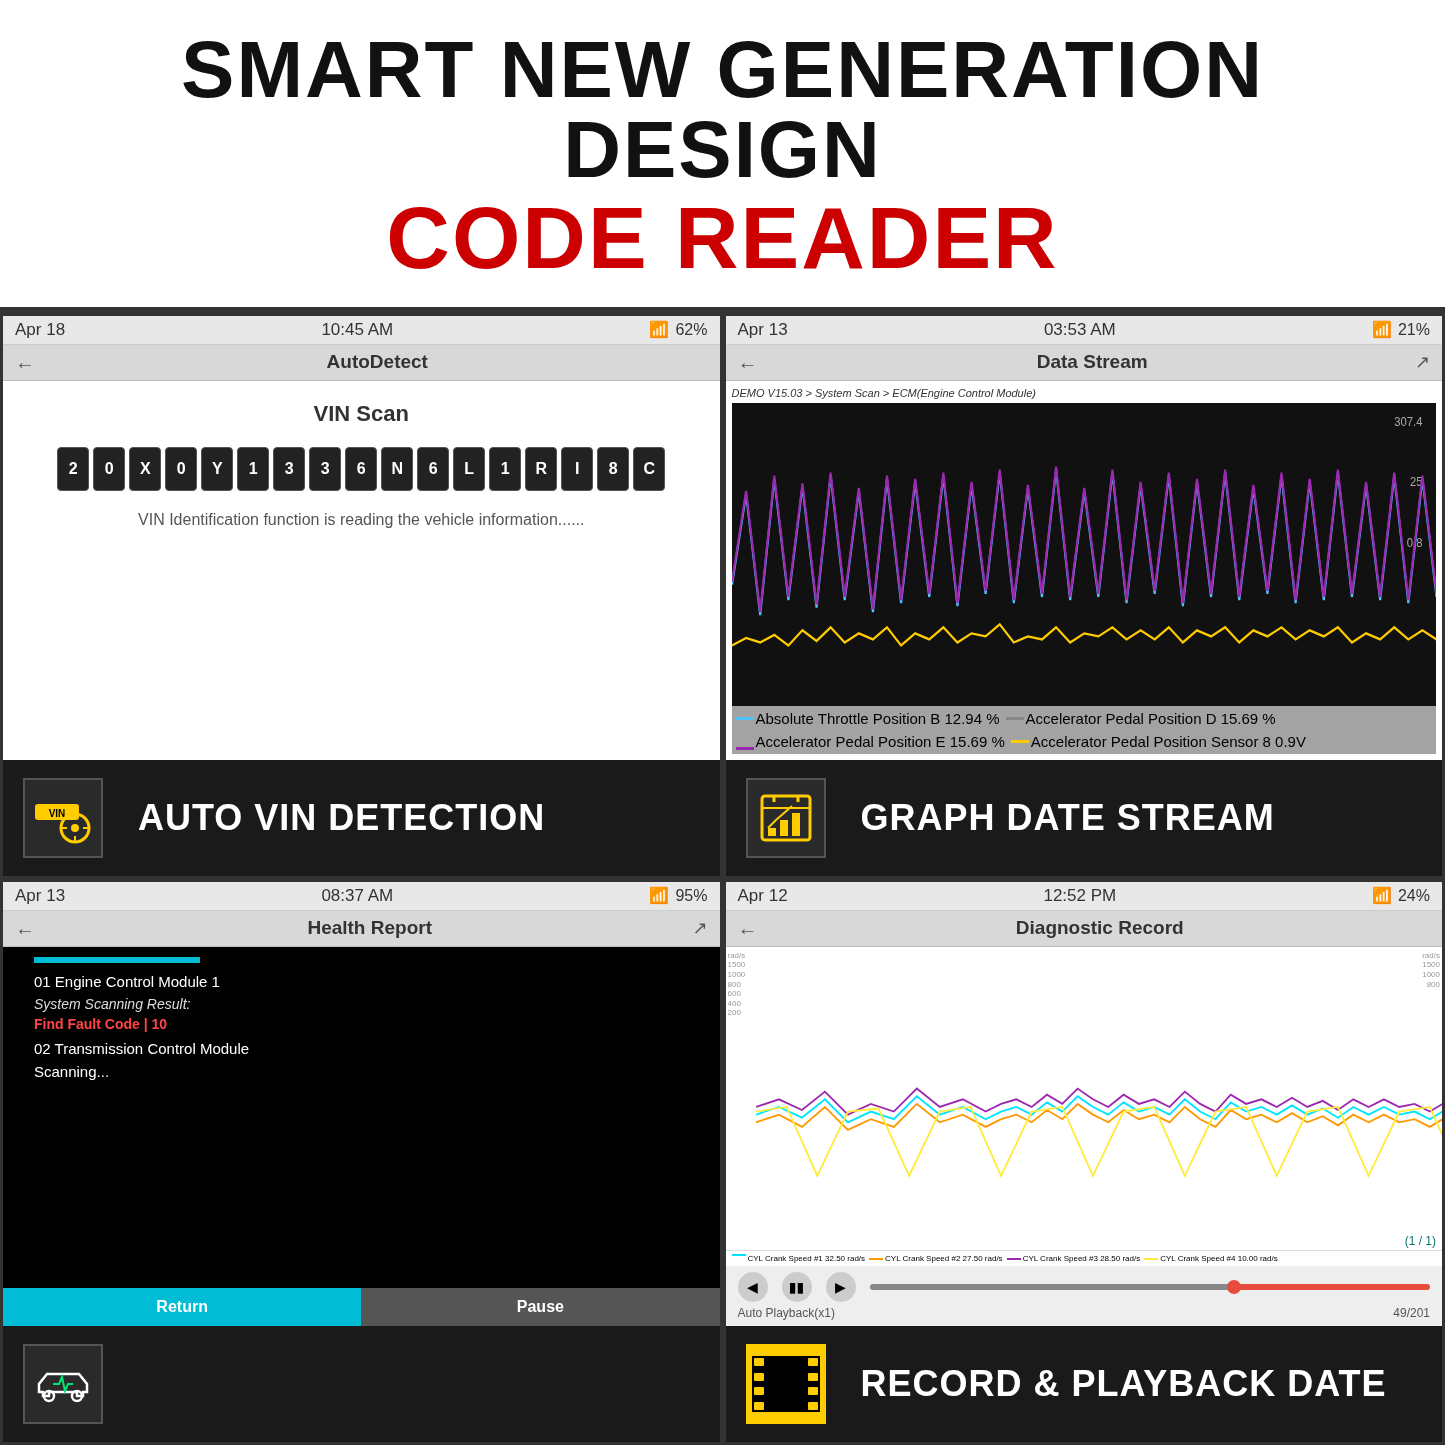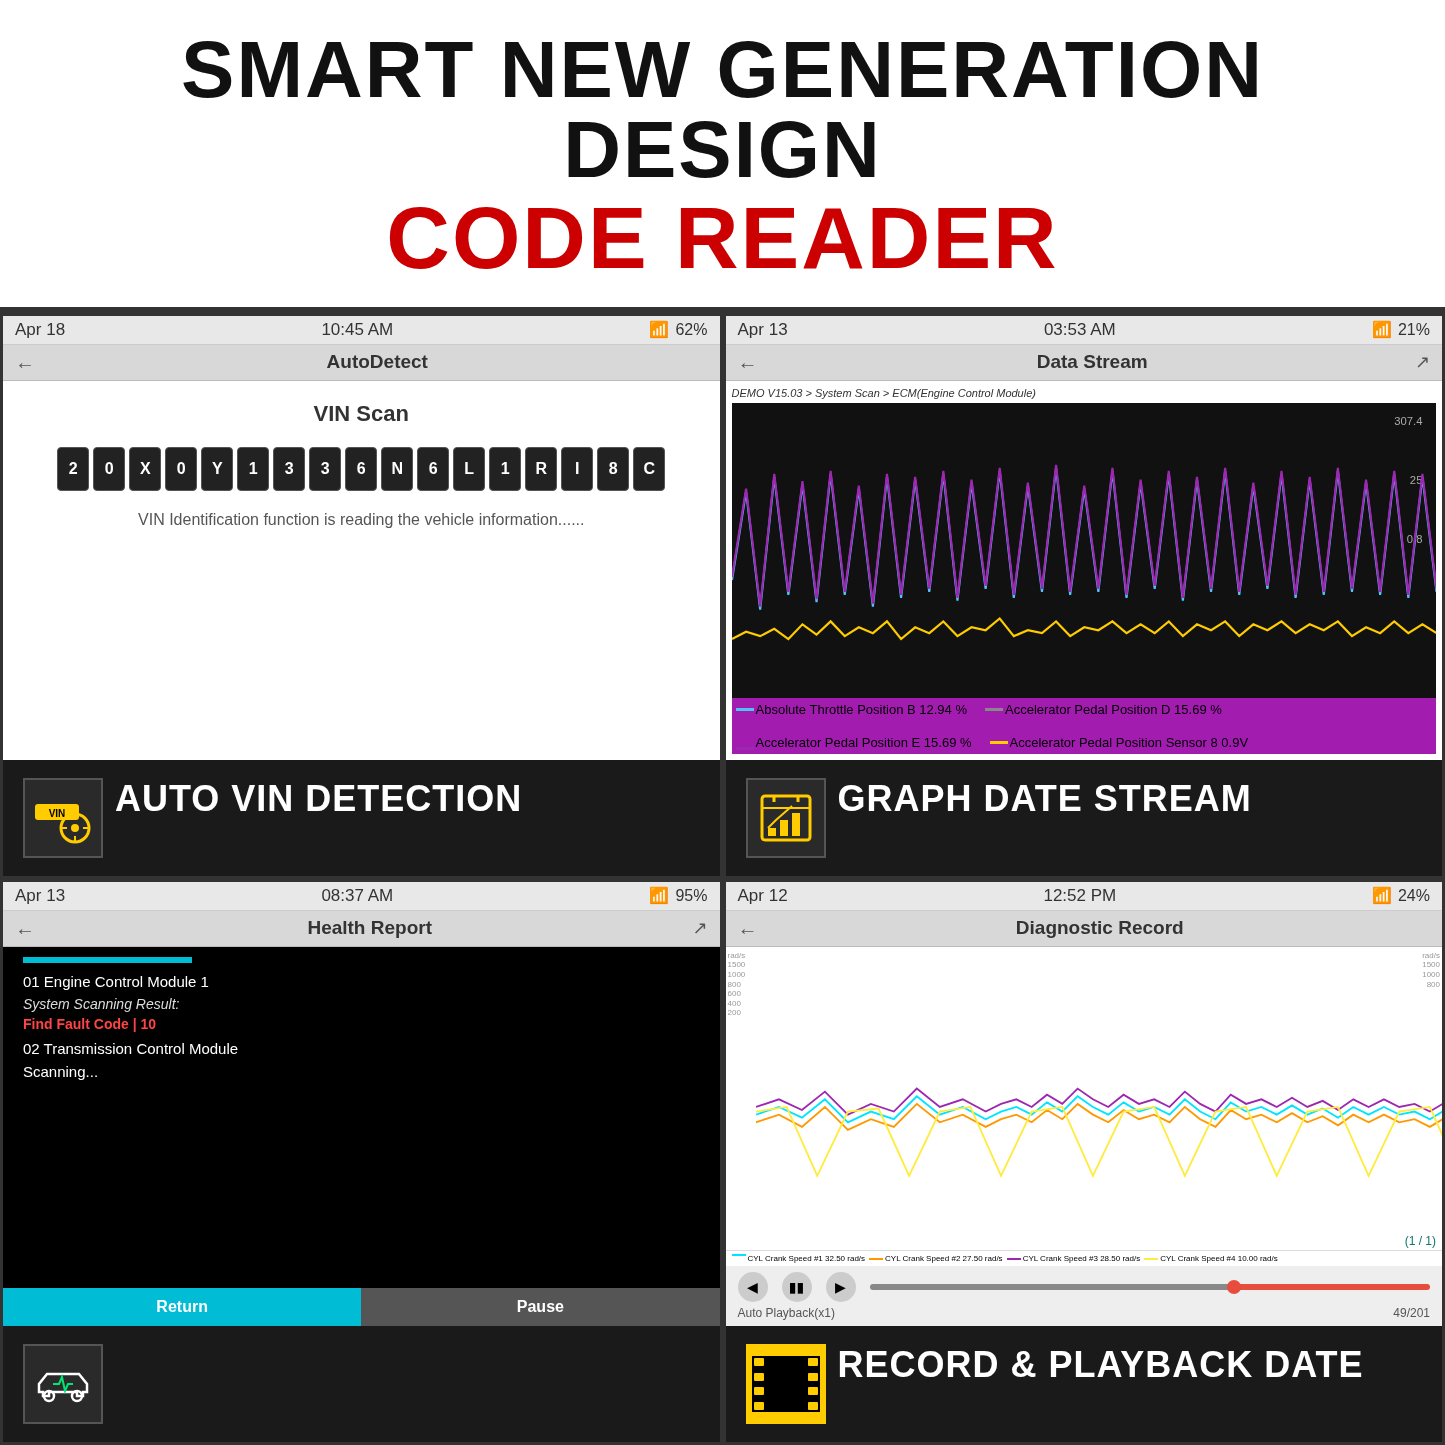--- a/index.html
+++ b/index.html
@@ -107,23 +107,23 @@
     }
     .nav-icon-right {
       font-size: 18px;
       color: #555;
     }
 
     
     .label-bar {
       background: #1a1a1a;
       display: flex;
-      align-items: flex-start;
+      align-items: center;
       padding: 18px 20px;
-      gap: 12px;
+      gap: 35px;
       flex-shrink: 0;
       min-height: 110px;
     }
     .label-icon-box {
       width: 80px;
       height: 80px;
       background: #2a2a2a;
       border: 2px solid #555;
       display: flex;
       align-items: center;
@@ -190,20 +190,21 @@
       font-style: italic;
       margin-bottom: 4px;
     }
 
     
     .health-screen {
       background: #000;
       flex: 1;
       padding: 10px 20px;
       overflow: hidden;
+      margin-left: 11px;
     }
     .health-progress {
       background: #00bcd4;
       height: 6px;
       width: 25%;
       margin-bottom: 10px;
     }
     .health-text {
       color: #fff;
       font-size: 15px;
@@ -434,21 +435,21 @@
             <text x="490" y="95" font-size="8" fill="#aaa" text-anchor="end">0.8</text>
 
             <polyline fill="none" stroke="#4fc3f7" stroke-width="1.5" points="0,120 10,60 20,140 30,50 40,130 50,55 60,135 70,48 80,130 90,58 100,138 110,50 120,132 130,52 140,128 150,48 160,134 170,54 180,126 190,46 200,132 210,56 220,128 230,44 240,130 250,58 260,128 270,46 280,132 290,54 300,126 310,48 320,134 330,52 340,128 350,46 360,130 370,56 380,126 390,48 400,132 410,52 420,130 430,46 440,128 450,54 460,130 470,48 480,132 490,50 500,128"></polyline>
 
             <polyline fill="none" stroke="#ffcc00" stroke-width="1.5" points="0,160 10,155 20,158 30,153 40,160 50,150 60,157 70,148 80,158 90,152 100,156 110,148 120,160 130,152 140,156 150,148 160,158 170,152 180,154 190,146 200,158 210,154 220,156 230,148 240,158 250,152 260,154 270,148 280,156 290,150 300,156 310,148 320,158 330,150 340,154 350,148 360,158 370,150 380,154 390,148 400,156 410,150 420,154 430,148 440,158 450,152 460,156 470,148 480,156 490,150 500,156"></polyline>
 
             <polyline fill="none" stroke="#9c27b0" stroke-width="1.5" points="0,118 10,58 20,138 30,48 40,128 50,53 60,133 70,46 80,128 90,56 100,136 110,48 120,130 130,50 140,126 150,46 160,132 170,52 180,124 190,44 200,130 210,54 220,126 230,42 240,128 250,56 260,126 270,44 280,130 290,52 300,124 310,46 320,132 330,50 340,126 350,44 360,128 370,54 380,124 390,46 400,130 410,50 420,128 430,44 440,126 450,52 460,128 470,46 480,130 490,48 500,126"></polyline>
           </svg>
         </div>
 
-        <div style="background:#a21caf;padding:4px;font-size:13px;display:flex;flex-wrap:wrap;gap:18px;">
+        <div style="background:#a3a3a3;padding:4px;font-size:15px;display:flex;flex-wrap:wrap;gap:6px;">
           <span style="display:flex;align-items:center;gap:2px;">
             <span style="display:inline-block;width:18px;height:3px;background:#4fc3f7;"></span>
             <span>Absolute Throttle Position B 12.94 %</span>
           </span>
           <span style="display:flex;align-items:center;gap:2px;">
             <span style="display:inline-block;width:18px;height:3px;background:#888;"></span>
             <span>Accelerator Pedal Position D 15.69 %</span>
           </span>
           <span style="display:flex;align-items:flex-end;gap:2px;">
             <span style="display:inline-block;width:18px;height:3px;background:#9c27b0;"></span>

